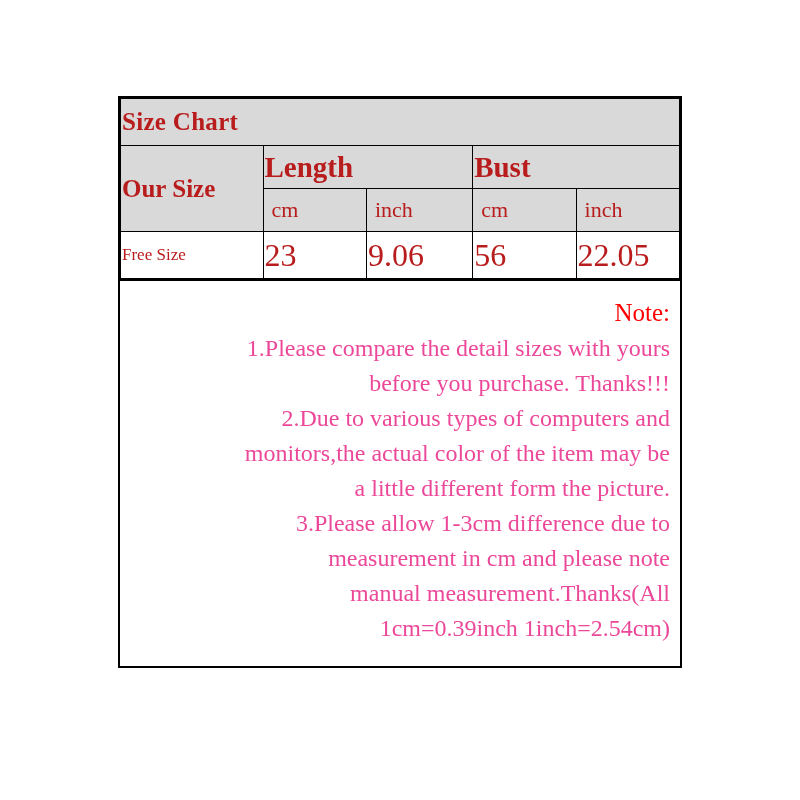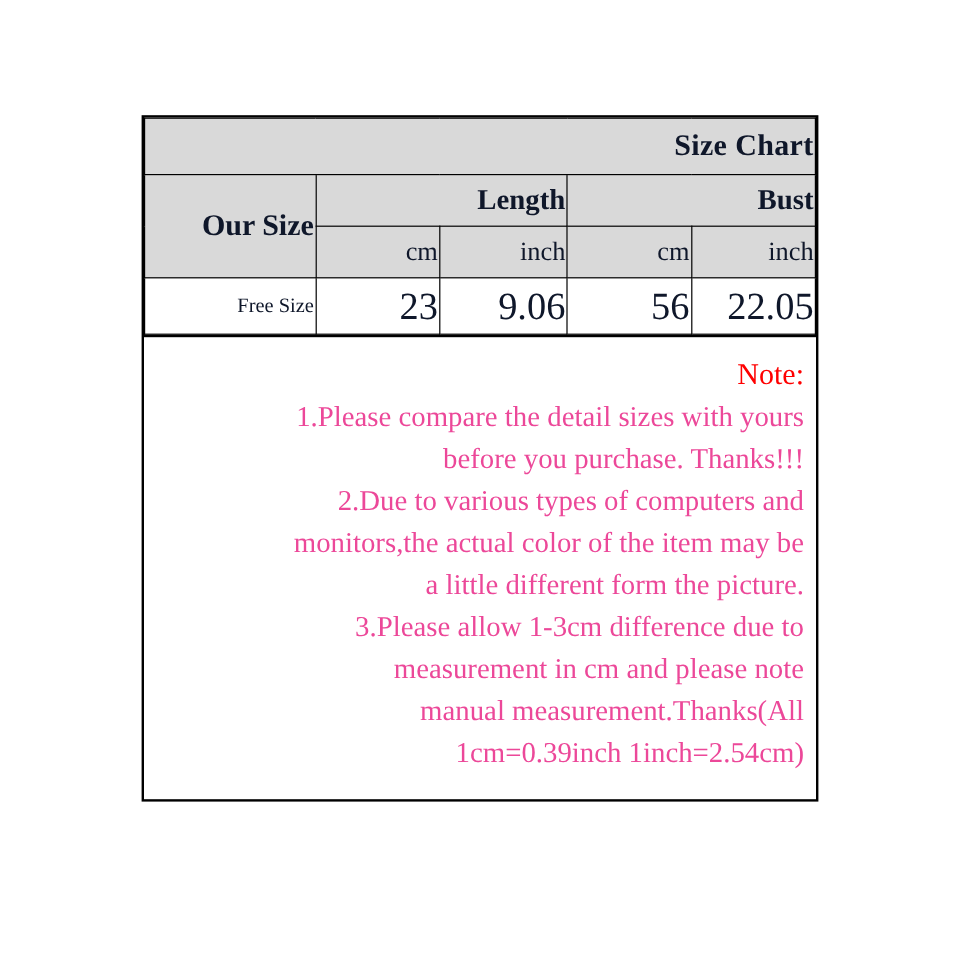--- a/index.html
+++ b/index.html
@@ -25,36 +25,36 @@
     box-sizing: border-box;
     background: #ffffff;
   }
   table.size-table {
     border-collapse: collapse;
     width: 100%;
     table-layout: fixed;
   }
   table.size-table td {
     border: 1px solid #000000;
-    text-align: right;
+    text-align: left;
     vertical-align: middle;
     font-family: "Liberation Serif", serif;
-    color: #0f172a;
+    color: #b91c1c;
   }
   td.title-cell {
     background: #d9d9d9;
     font-weight: bold;
     font-size: 25px;
     height: 44px;
     letter-spacing: 0.3px;
   }
   td.group-head {
     background: #d9d9d9;
     font-weight: bold;
-    font-size: 24px;
+    font-size: 29px;
     height: 40px;
   }
   td.oursize-head {
     background: #d9d9d9;
     font-weight: bold;
     font-size: 25px;
   }
   td.unit-head {
     background: #d9d9d9;
     font-size: 22px;

